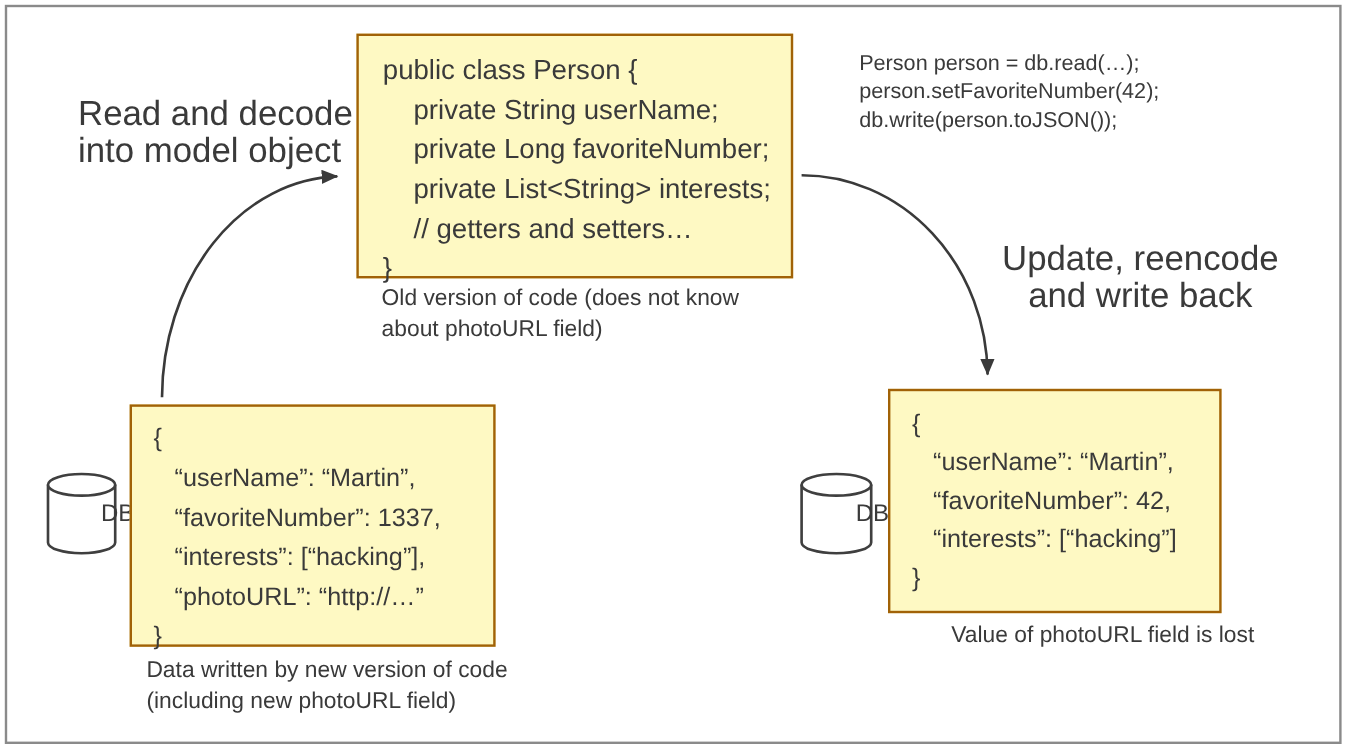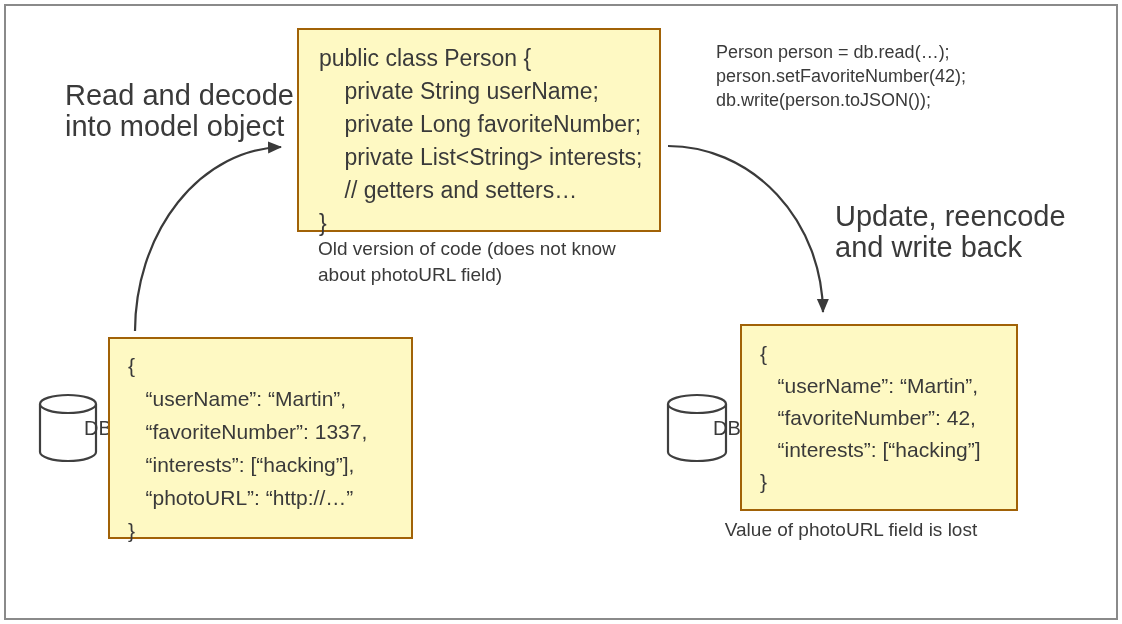--- a/index.html
+++ b/index.html
@@ -107,34 +107,36 @@
     // getters and setters…
 }</pre>
   </div>
   <div class="caption" style="left:318px;top:236px;">Old version of code (does not know
 about photoURL field)</div>
 
   <div class="snippet" style="left:700px;top:40px;margin-left:16px;">Person person = db.read(…);
 person.setFavoriteNumber(42);
 db.write(person.toJSON());</div>
 
-  <div class="flow-label" style="left:835px;top:201px;">Update, reencode
+  <div class="flow-label" style="left:835px;top:201px;text-align:center;">Update, reencode
 and write back</div>
 
   <div class="box" style="left:108px;top:337px;width:305px;height:202px;">
     <pre class="pre json-code">{
    “userName”: “Martin”,
    “favoriteNumber”: 1337,
    “interests”: [“hacking”],
    “photoURL”: “http://…”
 }</pre>
   </div>
+  <div class="caption" style="left:122px;top:546px;">Data written by new version of code
+(including new photoURL field)</div>
 
   <div class="box" style="left:740px;top:324px;width:278px;height:187px;">
     <pre class="pre json-code-r">{
    “userName”: “Martin”,
    “favoriteNumber”: 42,
    “interests”: [“hacking”]
 }</pre>
   </div>
-  <div class="caption" style="left:712px;top:517px;width:278px;text-align:center;">Value of photoURL field is lost</div>
+  <div class="caption" style="left:780px;top:517px;width:278px;text-align:center;">Value of photoURL field is lost</div>
 
 </div>
 
 </body></html>

